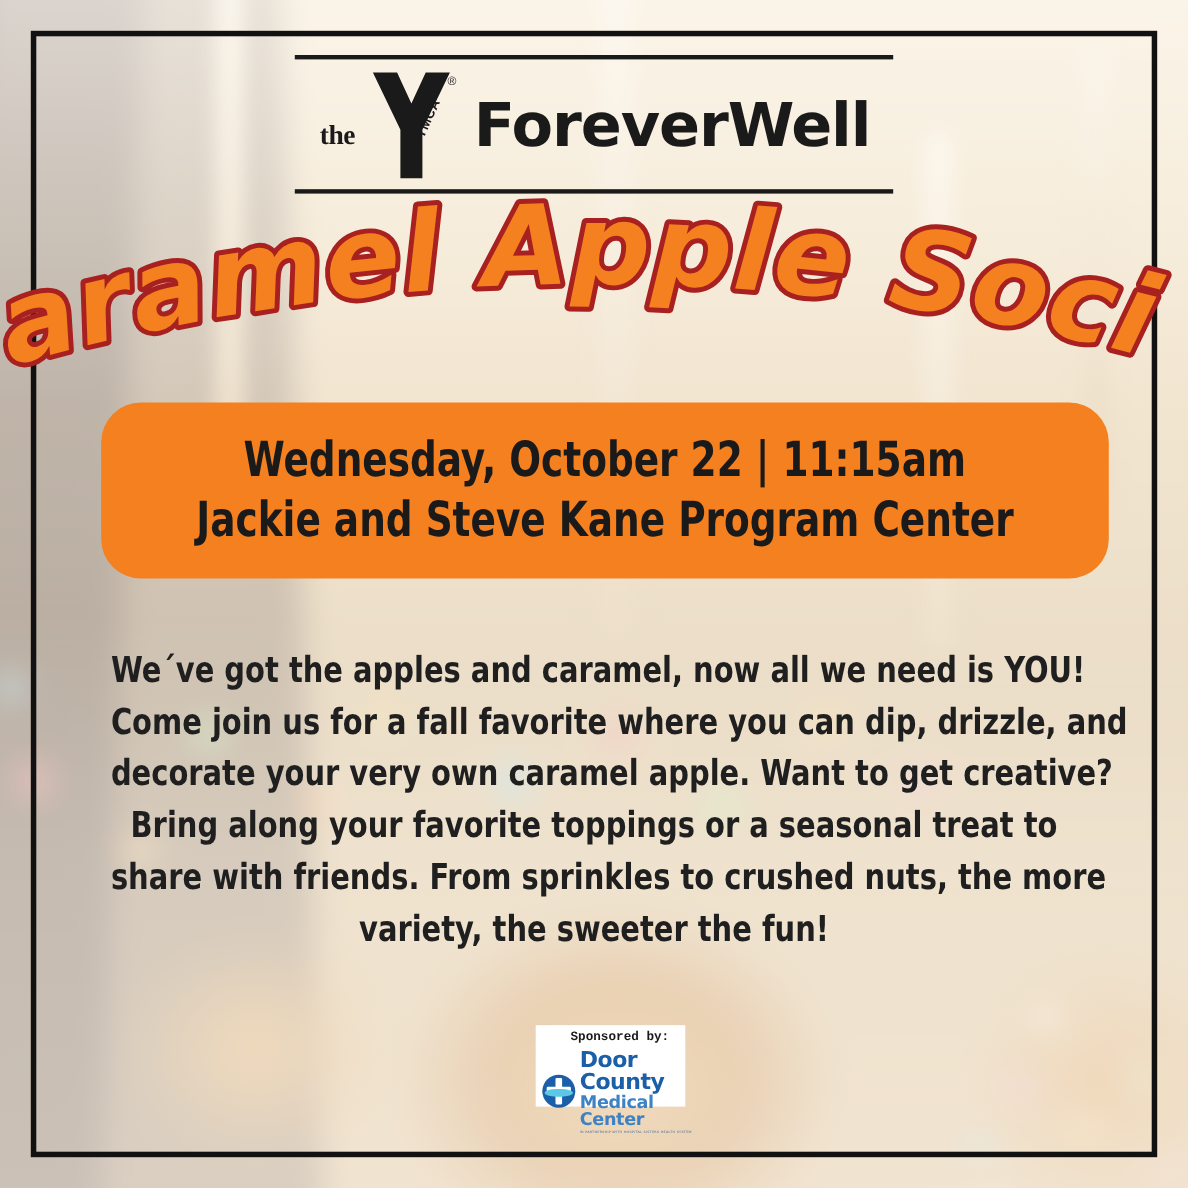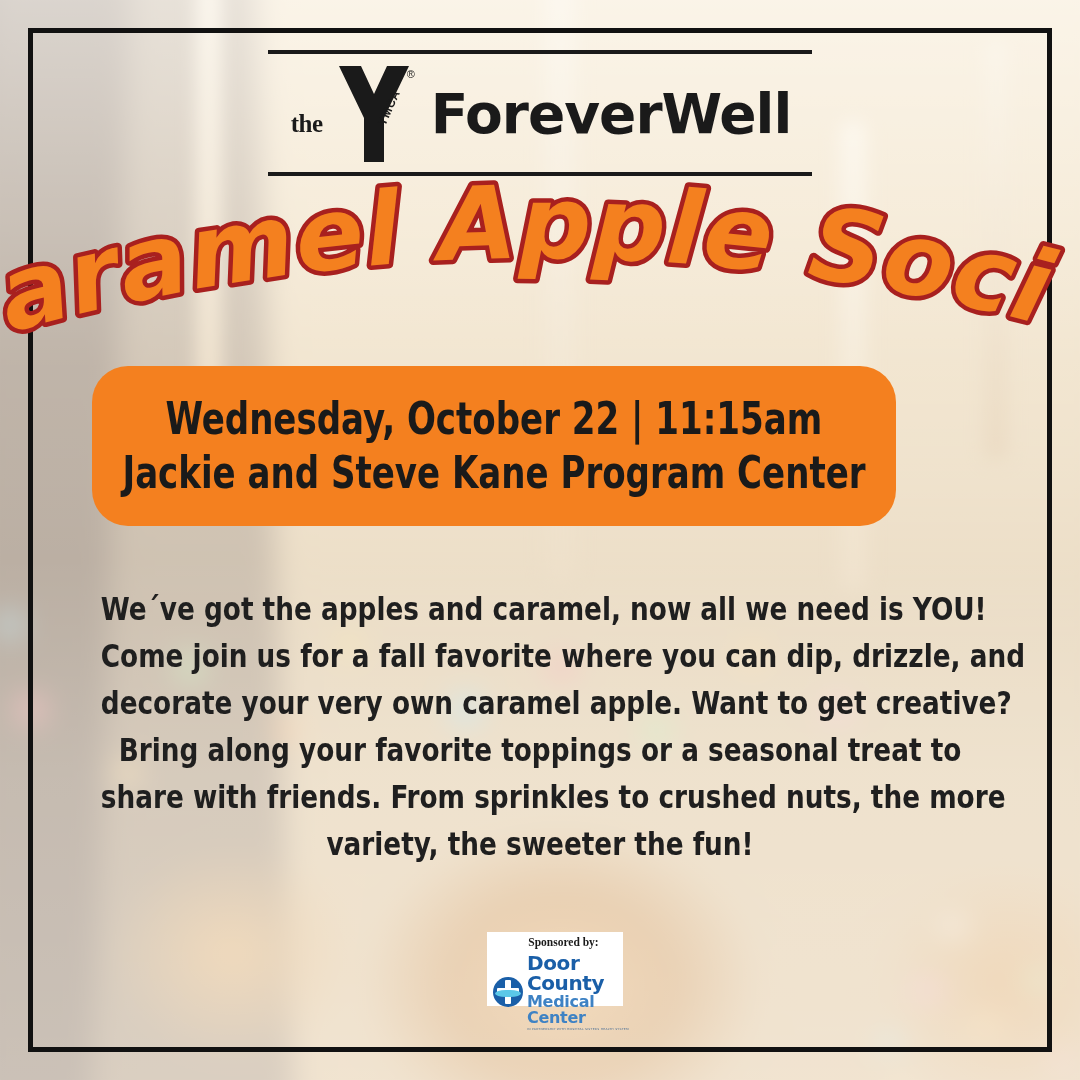--- a/index.html
+++ b/index.html
@@ -131,21 +131,21 @@
     font-size:101px;font-weight:bold;font-style:italic;
     letter-spacing:1px;
   }
   .title-stroke{
     fill:#F4801F;stroke:#A8201F;stroke-width:9px;
     stroke-linejoin:round;paint-order:stroke fill;
   }
 
   
   .banner{
-    position:absolute;left:92px;top:366px;width:804px;height:160px;
+    position:absolute;left:92px;top:366px;width:916px;height:160px;
     background:#F4801F;border-radius:36px;
     display:flex;flex-direction:column;align-items:center;justify-content:center;
     gap:8px;
   }
   .banner-line{
     font-family:"DejaVu Sans Condensed","DejaVu Sans", sans-serif;
     font-weight:bold;color:#1a1a1a;
     font-size:44px;line-height:1.04;white-space:nowrap;
     transform:scaleX(0.86);transform-origin:center;
   }
@@ -163,21 +163,21 @@
   }
 
   
   .sponsor{
     position:absolute;left:487px;top:932px;width:136px;height:74px;
     background:#ffffff;
     display:flex;flex-direction:column;align-items:center;
     padding:4px 6px 3px;box-sizing:border-box;
   }
   .sponsor-label{
-    font-family:Liberation Serif, serif;
+    font-family:Liberation Mono, monospace;
     font-size:11.5px;font-weight:bold;color:#1a1a1a;line-height:1.2;margin-left:17px;
   }
   .sponsor-logo-row{
     display:flex;align-items:center;gap:4px;margin-top:3px;
   }
   .dcmc-mark{
     position:relative;width:30px;height:30px;border-radius:50%;
     background:#1A5FA8;flex:0 0 auto;
   }
   .dcmc-mark::before{

